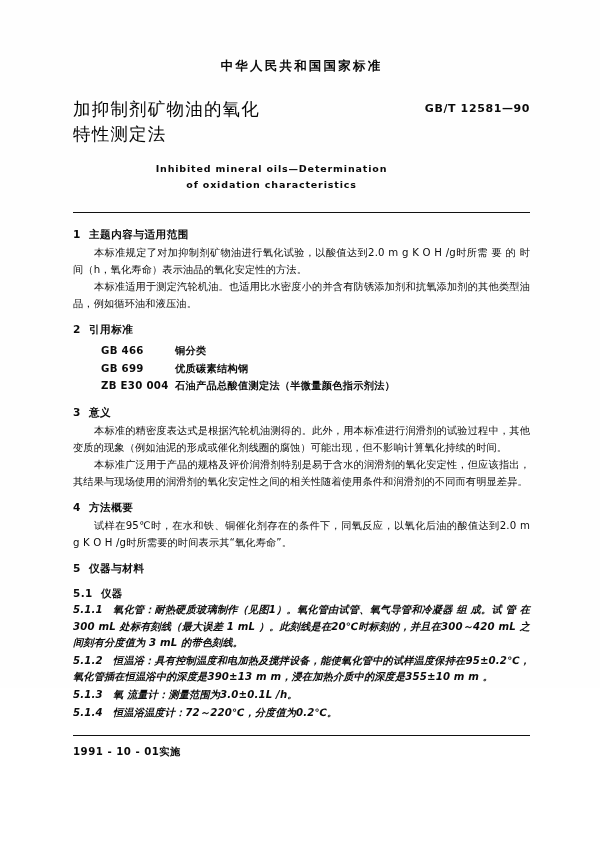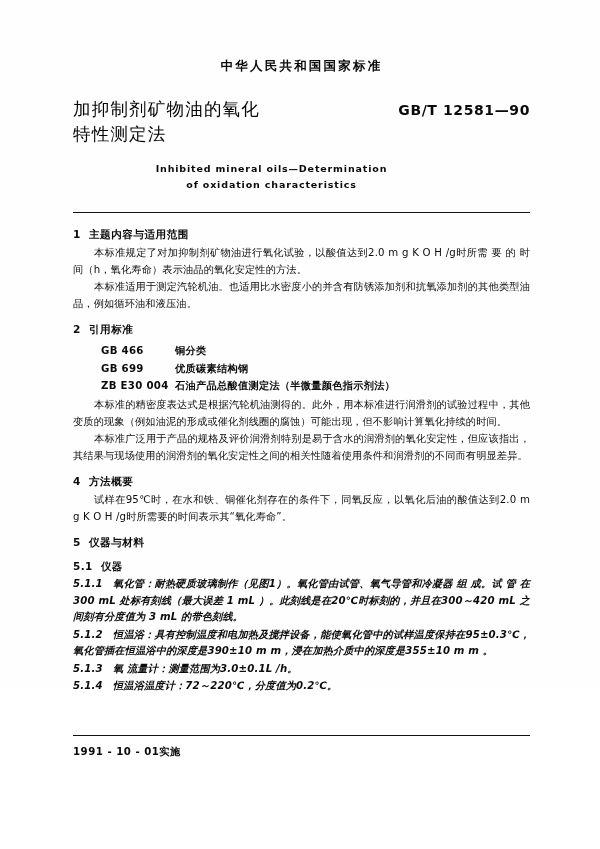--- a/index.html
+++ b/index.html
@@ -50,21 +50,21 @@
     font-weight: normal;
     letter-spacing: 1.2px;
     line-height: 1.45;
     color: #050505;
     padding-right: 92px;
   }
   .std-number {
     position: absolute;
     right: 0px;
     top: 5px;
-    font-size: 14px;
+    font-size: 11px;
     font-weight: bold;
     letter-spacing: 0.6px;
     white-space: nowrap;
     color: #0a0a0a;
   }
   .title-en {
     margin-top: 13px;
     text-align: center;
     font-size: 9.5px;
     font-weight: bold;
@@ -202,40 +202,43 @@
           <span class="code">GB 466</span><span>铜分类</span>
         </div>
         <div class="ref-item">
           <span class="code">GB 699</span><span>优质碳素结构钢</span>
         </div>
         <div class="ref-item">
           <span class="code">ZB E30 004</span><span>石油产品总酸值测定法（半微量颜色指示剂法）</span>
         </div>
       </div>
 
+      <div class="sec-head">
+        <span class="num">3</span><span>意义</span>
+      </div>
       <p class="para">本标准的精密度表达式是根据汽轮机油测得的。此外，用本标准进行润滑剂的试验过程中，其他变质的现象（例如油泥的形成或催化剂线圈的腐蚀）可能出现，但不影响计算氧化持续的时间。</p>
       <p class="para">本标准广泛用于产品的规格及评价润滑剂特别是易于含水的润滑剂的氧化安定性，但应该指出，其结果与现场使用的润滑剂的氧化安定性之间的相关性随着使用条件和润滑剂的不同而有明显差异。</p>
 
       <div class="sec-head">
         <span class="num">4</span><span>方法概要</span>
       </div>
       <p class="para">试样在95℃时，在水和铁、铜催化剂存在的条件下，同氧反应，以氧化后油的酸值达到2.0 m g K O H /g时所需要的时间表示其“氧化寿命”。</p>
 
       <div class="sec-head">
         <span class="num">5</span><span>仪器与材料</span>
       </div>
       <div class="sub-head">
         <span class="num">5.1</span><span>仪器</span>
       </div>
 
       <p class="clause">
         <span class="cnum">5.1.1</span><span>氧化管：耐热硬质玻璃制作（见图1）。氧化管由试管、氧气导管和冷凝器 组 成。试 管 在300 mL 处标有刻线（最大误差 1 mL ）。此刻线是在20℃时标刻的，并且在300～420 mL 之间刻有分度值为 3 mL 的带色刻线。</span>
       </p>
       <p class="clause">
-        <span class="cnum">5.1.2</span><span>恒温浴：具有控制温度和电加热及搅拌设备，能使氧化管中的试样温度保持在95±0.3℃，氧化管插在恒温浴中的深度是390±10 m m，浸在加热介质中的深度是355±10 m m 。</span>
+        <span class="cnum">5.1.2</span><span>恒温浴：具有控制温度和电加热及搅拌设备，能使氧化管中的试样温度保持在95±0.2℃，氧化管插在恒温浴中的深度是390±13 m m，浸在加热介质中的深度是355±10 m m 。</span>
       </p>
       <p class="clause">
         <span class="cnum">5.1.3</span><span>氧  流量计：测量范围为3.0±0.1L /h。</span>
       </p>
       <p class="clause">
         <span class="cnum">5.1.4</span><span>恒温浴温度计：72～220℃，分度值为0.2℃。</span>
       </p>
 
     </div>
   </div>

